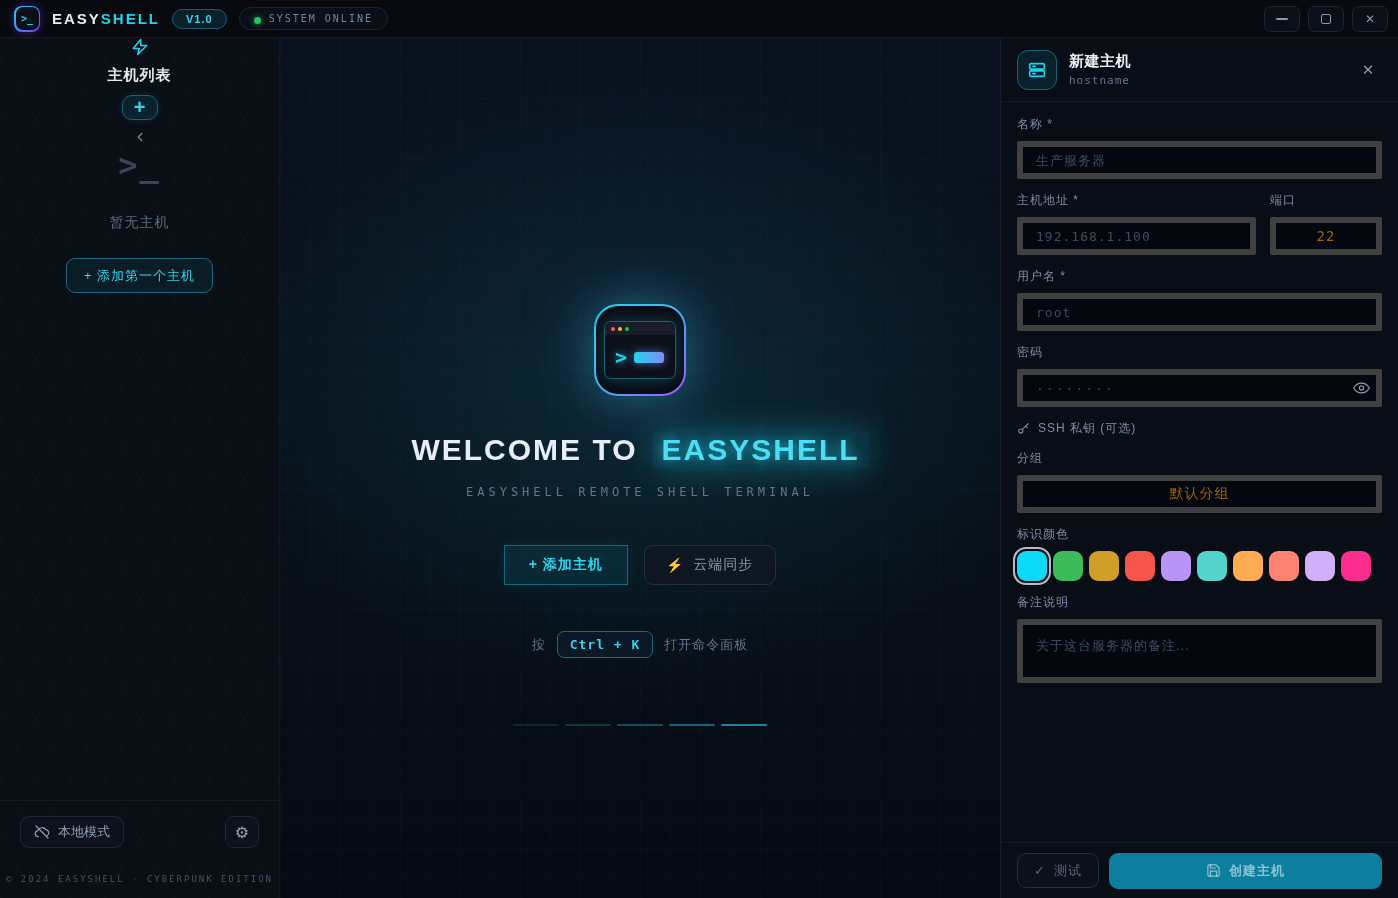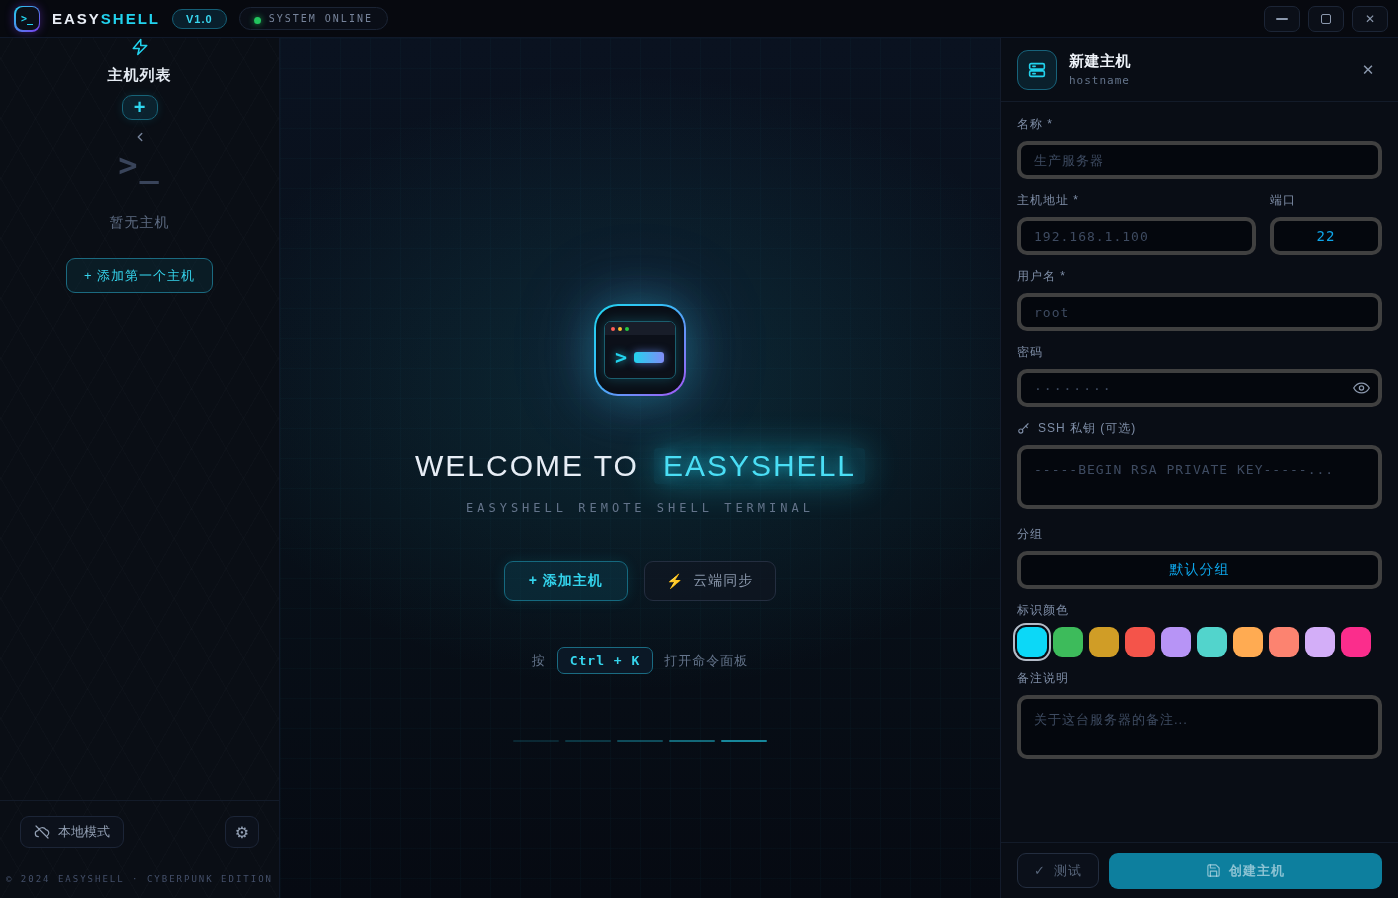--- a/index.html
+++ b/index.html
@@ -79,26 +79,26 @@
   .logo-term { width:72px; height:58px; background:#0c1019; border:1px solid #1b5e6e; border-radius:7px; overflow:hidden;
     box-shadow:0 0 14px rgba(34,211,238,.25); }
   .logo-term-bar { height:13px; background:#181d29; display:flex; align-items:center; gap:3px; padding:0 6px; }
   .tdot { width:4px; height:4px; border-radius:50%; }
   .tdot.r{ background:#ff5f56; } .tdot.y{ background:#ffbd2e; } .tdot.g{ background:#27c93f; }
   .logo-term-body { display:flex; align-items:center; gap:7px; padding:12px 0 0 10px; }
   .logo-gt { color:#22d3ee; font-weight:800; font-size:20px; font-family:"DejaVu Sans Mono",monospace;
     text-shadow:0 0 8px rgba(34,211,238,.9); line-height:1; }
   .logo-pill { width:30px; height:11px; border-radius:3px; background:linear-gradient(90deg,#22d3ee,#818cf8);
     box-shadow:0 0 8px rgba(99,139,238,.7); }
-  .welcome-title { margin-top:52px; font-size:30px; font-weight:400; letter-spacing:2px; color:#e7edf5; display:flex; align-items:center; gap:15px; }
+  .welcome-title { margin-top:36px; font-size:30px; font-weight:700; letter-spacing:2px; color:#e7edf5; display:flex; align-items:center; gap:15px; }
   .welcome-hl { color:#4adef5; padding:1px 9px; border-radius:4px; background:rgba(34,211,238,.13);
     text-shadow:0 0 14px rgba(34,211,238,.9); box-shadow:0 0 34px rgba(34,211,238,.3); }
   .welcome-sub { margin-top:17px; font-size:12px; letter-spacing:4px; color:#64748b; font-family:"DejaVu Sans Mono",monospace; }
   .cta-row { margin-top:46px; display:flex; gap:16px; }
-  .btn-add-host { height:40px; padding:0 24px; border-radius:9px; border:1px solid #15697f; background:rgba(13,68,88,.38);
+  .btn-add-host { height:40px; padding:0 24px; border-radius:0; border:1px solid #15697f; background:rgba(13,68,88,.38);
     color:#33d3ec; font-size:14px; font-weight:700; letter-spacing:1px; display:flex; align-items:center; gap:7px; cursor:pointer;
     box-shadow:0 0 14px rgba(34,211,238,.1); }
   .btn-cloud-sync { height:40px; padding:0 22px; border-radius:9px; border:1px solid #242e40; background:rgba(16,22,34,.6);
     color:#8a97ab; font-size:14px; letter-spacing:1px; display:flex; align-items:center; gap:8px; cursor:pointer; }
   .bolt-orange { color:#f59e0b; font-size:14px; }
   .hint-row { margin-top:46px; display:flex; align-items:center; gap:11px; font-size:13px; color:#64748b; letter-spacing:1px; }
   .kbd { font-family:"DejaVu Sans Mono",monospace; font-size:13px; font-weight:700; color:#35d4ec;
     border:1px solid #1a6b82; background:#0b1826; border-radius:7px; padding:5px 12px; letter-spacing:1px; }
   .dash-row { margin-top:66px; display:flex; gap:6px; }
   .dash { width:46px; height:2px; border-radius:1px; }
@@ -109,21 +109,21 @@
     border-bottom:1px solid #131b29; }
   .panel-icon { width:40px; height:40px; border-radius:11px; border:1px solid #17627a; background:rgba(13,62,80,.4);
     display:flex; align-items:center; justify-content:center; }
   .panel-titles { flex:1; }
   .panel-title { font-size:15px; font-weight:800; color:#eef2f8; letter-spacing:.5px; }
   .panel-sub { font-size:11px; color:#64748b; margin-top:3px; font-family:"DejaVu Sans Mono",monospace; letter-spacing:1px; }
   .panel-close { width:28px; height:28px; display:flex; align-items:center; justify-content:center; color:#8b98ad; font-size:15px; cursor:pointer; }
   .panel-form { flex:1; padding:14px 16px 0 16px; overflow:hidden; }
   .f-label { font-size:12px; color:#7e8da6; letter-spacing:1px; margin-bottom:8px; display:flex; align-items:center; gap:7px; }
   .f-group { margin-bottom:13px; }
-  .inp { width:100%; height:38px; background:#04070d; border:4px solid #404040; border-radius:10px; color:#0ea5e9;
+  .inp { width:100%; height:38px; background:#04070d; border:6px solid #404040; border-radius:2px; color:#a16207;
     font-size:13px; padding:0 13px; outline:none; font-family:"DejaVu Sans Mono",monospace; letter-spacing:1px; }
   .inp::placeholder { color:#3e4b61; }
   .inp.cn { font-family:"Liberation Sans",sans-serif; }
   .inp.bold { font-weight:400; font-size:14px;text-align:center; }
   .row2 { display:flex; gap:14px; }
   .row2 .host-col { flex:1; } .row2 .port-col { width:112px; flex:0 0 112px; }
   .pw-wrap { position:relative; }
   .pw-wrap .inp { padding-right:40px; letter-spacing:2px; }
   .eye-btn { position:absolute; right:12px; top:50%; transform:translateY(-50%); cursor:pointer; display:flex; color:#8b98ad; }
   textarea.inp { height:64px; padding:11px 13px; resize:none; line-height:1.5; }
@@ -304,21 +304,20 @@
         </div>
         <div class="f-group">
           <div class="f-label">
             <svg width="14" height="14" viewBox="0 0 24 24" fill="none" stroke="#7e8da6" stroke-width="1.9" stroke-linecap="round" stroke-linejoin="round">
               <circle cx="6.5" cy="15.5" r="3.5"></circle>
                 <path d="M9 13 L19 3"></path>
                 <path d="M15 7l2.7 2.7"></path>
             </svg>
             <span>SSH 私钥 (可选)</span>
           </div>
-          <textarea class="inp" placeholder="-----BEGIN RSA PRIVATE KEY-----..." style=""></textarea>
         </div>
         <div class="f-group">
           <div class="f-label">分组</div>
           <input class="inp cn bold" type="text" value="默认分组" style="">
         </div>
         <div>
           <div class="f-label">标识颜色</div>
           <div class="swatch-row">
               <div class="swatch selected" style="background: rgb(12, 216, 247);"></div>
               <div class="swatch" style="background: rgb(61, 187, 91);"></div>

